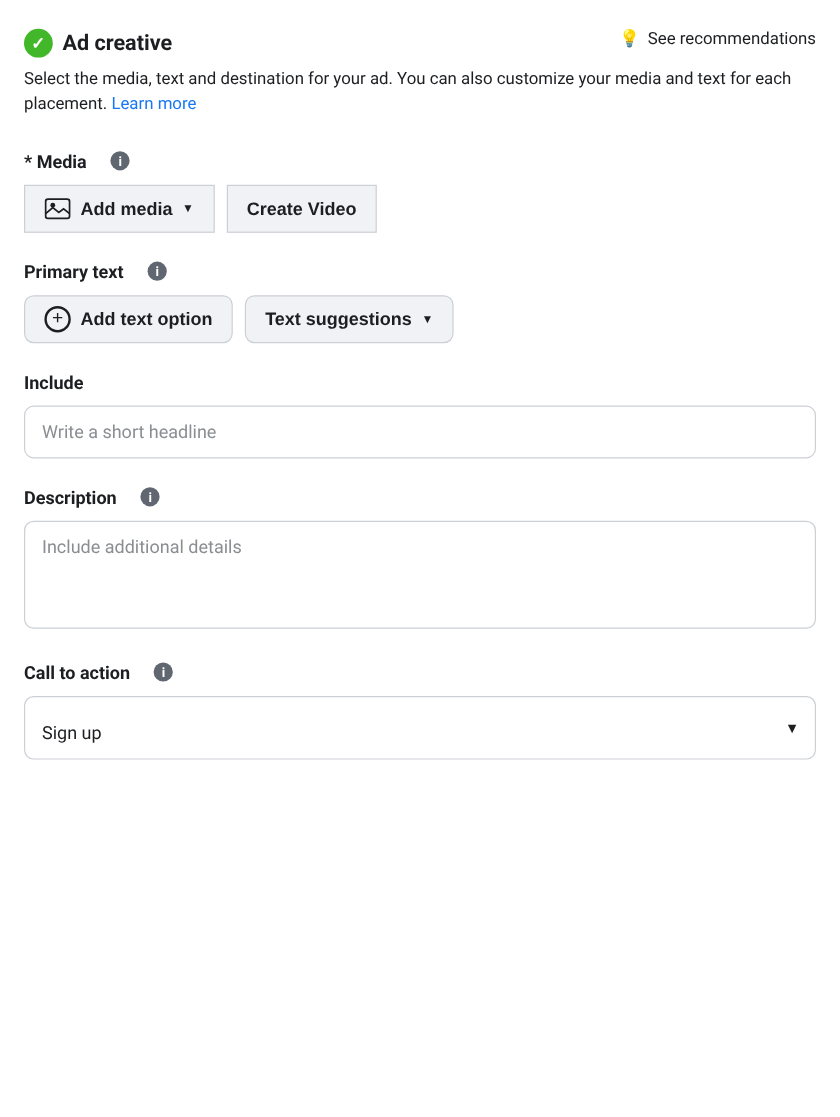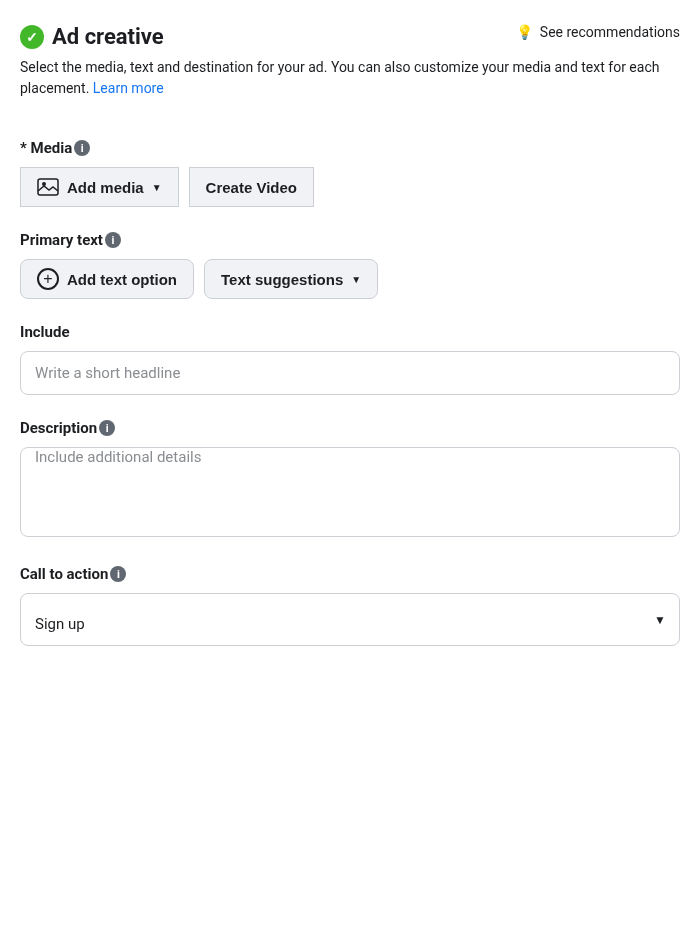--- a/index.html
+++ b/index.html
@@ -43,59 +43,58 @@
     }
 
     .check-icon::after {
       content: '✓';
       color: white;
       font-size: 14px;
       font-weight: bold;
     }
 
     .page-title {
-      font-size: 22px;
+      font-size: 18px;
       font-weight: 700;
       color: #1c1e21;
     }
 
     .recommendations-link {
       display: flex;
       align-items: center;
       gap: 6px;
       color: #1c1e21;
       font-size: 14px;
       cursor: pointer;
       white-space: nowrap;
     }
 
     .subtitle {
       font-size: 14px;
       color: #1c1e21;
       line-height: 1.5;
-      margin-bottom: 40px;
+      margin-bottom: 28px;
     }
 
     .learn-more {
       color: #1877f2;
       cursor: pointer;
       text-decoration: none;
     }
 
     .section {
       margin-bottom: 20px;
     }
 
     .section-label {
       font-size: 15px;
       font-weight: 700;
       margin-bottom: 10px;
       display: flex;
-      align-items: center;
-      gap: 2px;
+      gap: 20px;
     }
 
     .info-icon {
       display: inline-flex;
       align-items: center;
       justify-content: center;
       width: 16px;
       height: 16px;
       background: #606770;
       border-radius: 50%;
@@ -152,21 +151,21 @@
       resize: none;
       font-family: inherit;
     }
 
     .text-input::placeholder {
       color: #8a8d91;
     }
 
     .textarea-input {
       width: 100%;
-      padding: 0 14px;
+      padding: 12px 14px;
       border: 1.5px solid #ccd0d5;
       border-radius: 8px;
       font-size: 15px;
       color: #8a8d91;
       background: #ffffff;
       outline: none;
       resize: none;
       font-family: inherit;
       height: 90px;
     }

